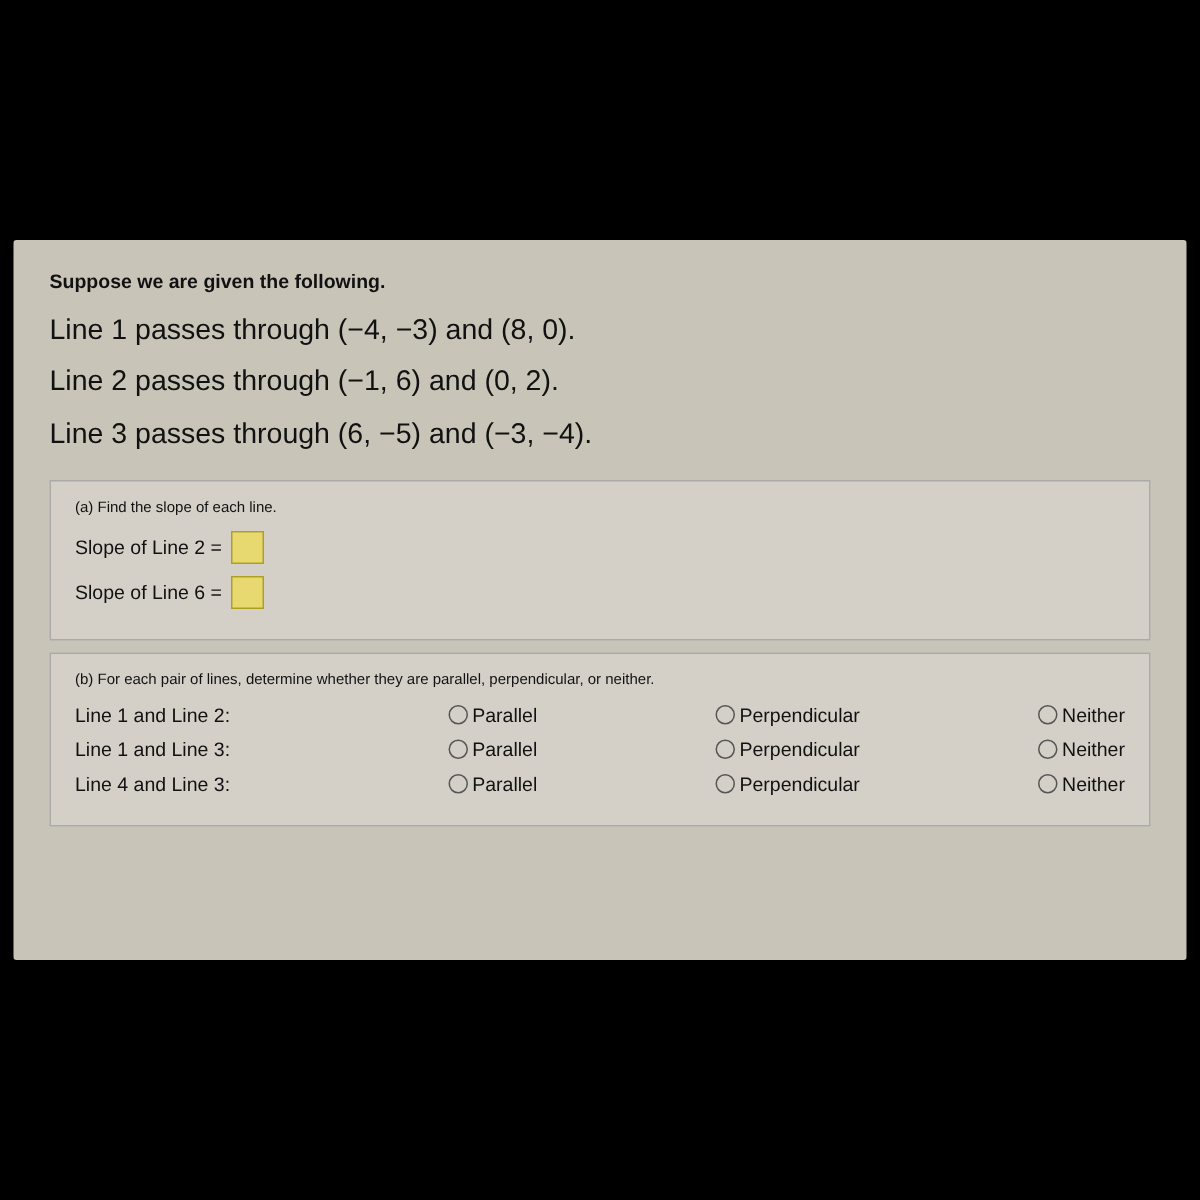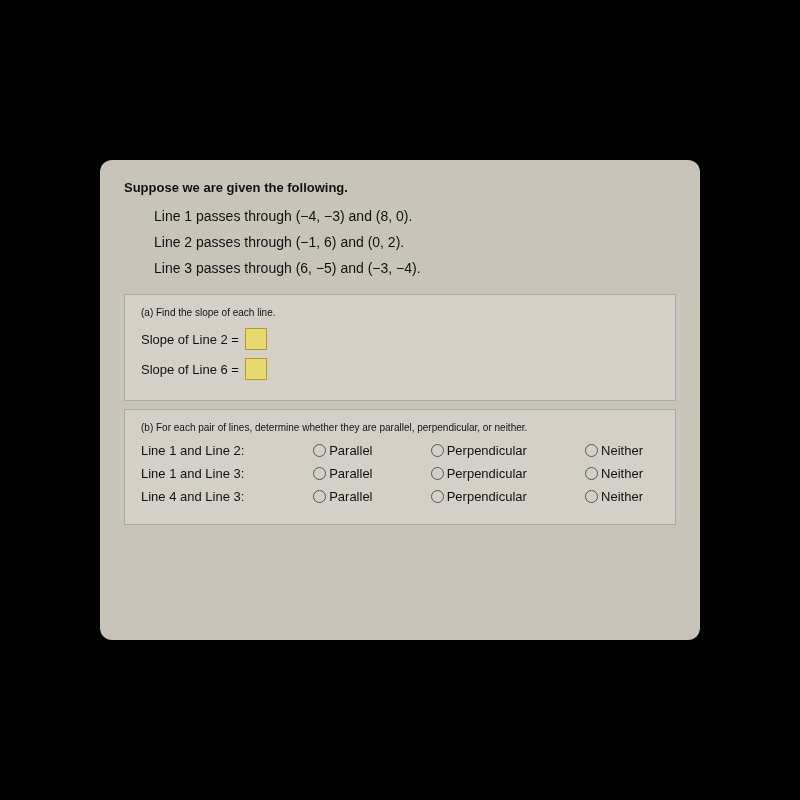--- a/index.html
+++ b/index.html
@@ -9,37 +9,36 @@
       width: 800px;
       height: 800px;
       display: flex;
       align-items: center;
       justify-content: center;
       font-family: Arial, sans-serif;
     }
 
     .screen {
       background-color: #c8c4b8;
-      width: 600px;
+      width: 782px;
       min-height: 480px;
       padding: 20px 24px 30px 24px;
-      border-radius: 12px;
+      border-radius: 2px;
     }
 
     .intro-text {
       font-size: 13px;
       color: #111;
       margin-bottom: 10px;
       font-weight: 600;
     }
 
     .line-info {
-      font-size: 14px;
-      color: #111;
-      margin-left: 30px;
+      font-size: 19px;
+      color: #111;
       line-height: 1.7;
       margin-bottom: 14px;
     }
 
     .line-info p {
       margin-bottom: 2px;
     }
 
     .section-box {
       border: 1.5px solid #aaa;
@@ -87,21 +86,20 @@
       justify-content: space-between;
     }
 
     .part-b-row .line-label {
       min-width: 130px;
     }
 
     .radio-option {
       display: flex;
       align-items: center;
-      margin-right: 16px;
       gap: 3px;
       cursor: pointer;
     }
 
     .radio-circle {
       width: 13px;
       height: 13px;
       border-radius: 50%;
       border: 1.5px solid #555;
       background: #d4d0c8;

